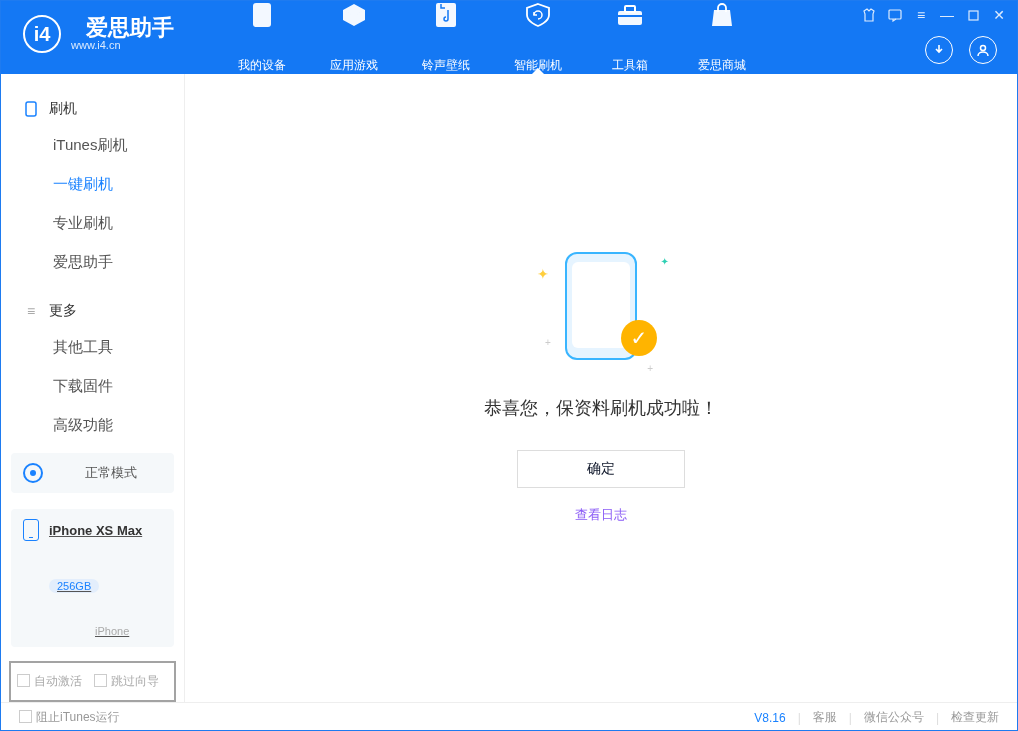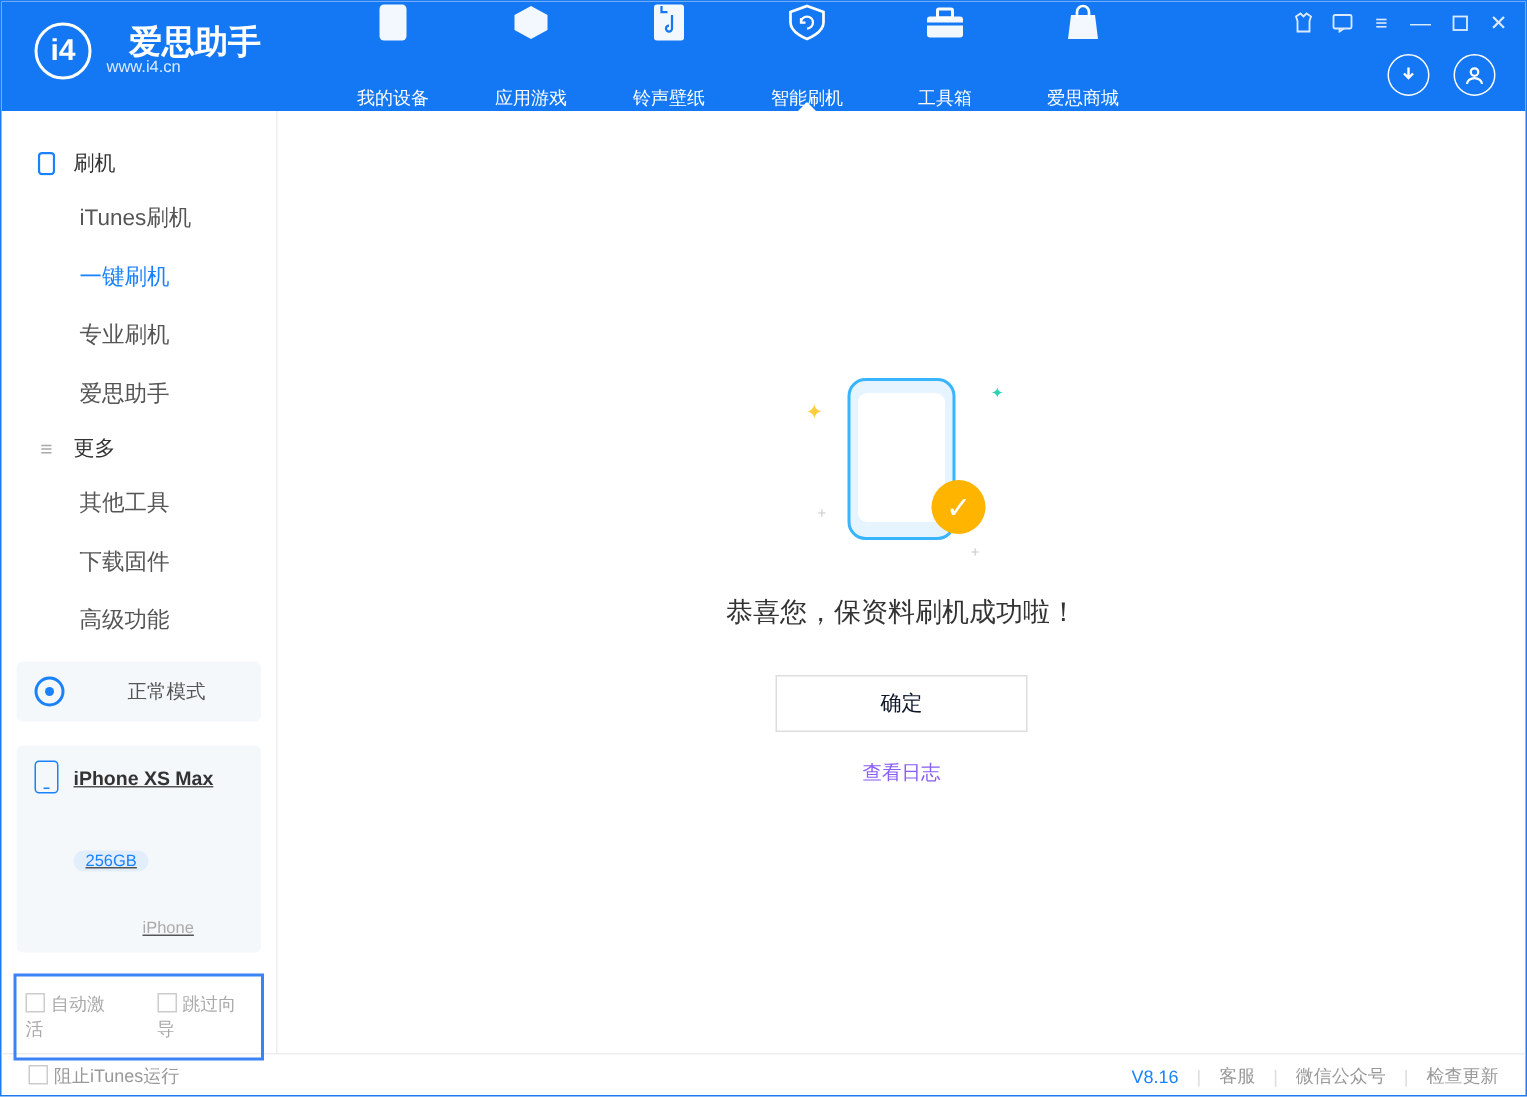--- a/index.html
+++ b/index.html
@@ -27,21 +27,21 @@
 .sb-card { margin: 8px 10px; background: #f5f8fa; border-radius: 4px; padding: 10px 12px; font-size: 13px; color: #555; display: flex; align-items: center; gap: 32px; }
 .sb-card.device { flex-direction: column; align-items: flex-start; text-decoration: underline; }
 .mode-icon { width: 20px; height: 20px; border: 2px solid #1a82ff; border-radius: 50%; margin-right: 10px; position: relative; }
 .mode-icon::after { content: ''; position: absolute; width: 6px; height: 6px; background: #1a82ff; border-radius: 50%; top: 50%; left: 50%; transform: translate(-50%,-50%); }
 .dev-row { display: flex; align-items: center; }
 .dev-phone-icon { width: 16px; height: 22px; border: 1.5px solid #1a82ff; border-radius: 3px; margin-right: 10px; position: relative; }
 .dev-phone-icon::after { content:''; position:absolute; bottom:2px; left:50%; width:4px; height:1px; background:#1a82ff; transform:translateX(-50%); }
 .dev-name { font-size: 13px; font-weight: bold; color: #333; }
 .dev-cap { display:inline-block; margin-top:6px; margin-left: 26px; background: #e3eefc; color:#1a82ff; font-size:11px; padding:1px 8px; border-radius:9px; }
 .dev-sub { margin-left: 26px; font-size: 11px; color: #aaa; margin-top: 0; padding-left: 46px; }
-.redbox { margin: 6px 8px 0 8px; border: 2px solid #3b82f6; padding: 10px 6px; display: flex; gap: 24px; font-size: 12px; color: #aaa; }
+.redbox { margin: 6px 8px 0 8px; border: 2px solid #a3a3a3; padding: 10px 6px; display: flex; gap: 12px; font-size: 12px; color: #aaa; }
 .chk { width: 13px; height: 13px; border: 1px solid #ccc; display: inline-block; margin-right: 4px; vertical-align: -2px; background:#fff; }
 .main { flex: 1; position: relative; display: flex; flex-direction: column; align-items: center; justify-content: center; }
 .success-illust { width: 120px; height: 120px; position: relative; margin-bottom: 24px; }
 .phone-shape { width: 72px; height: 108px; background: #e6f4ff; border: 2px solid #39b5ff; border-radius: 12px; position: absolute; left: 24px; top: 0; }
 .phone-screen { position:absolute; top:8px; left:5px; right:5px; bottom:10px; background:#fff; border-radius:6px; }
 .check-badge { position: absolute; width: 36px; height: 36px; background: #ffb400; border-radius: 50%; right: 4px; bottom: 16px; display:flex; align-items:center; justify-content:center; color:#fff; font-size:20px; }
 .spark { position: absolute; color: #ffce3d; font-size: 14px; }
 .s1 { left: -4px; top: 14px; }
 .s2 { right: -8px; top: 4px; color:#2fd0b4; font-size: 10px; }
 .s3 { right: 8px; bottom: -2px; color:#ccc; font-size: 10px; }

